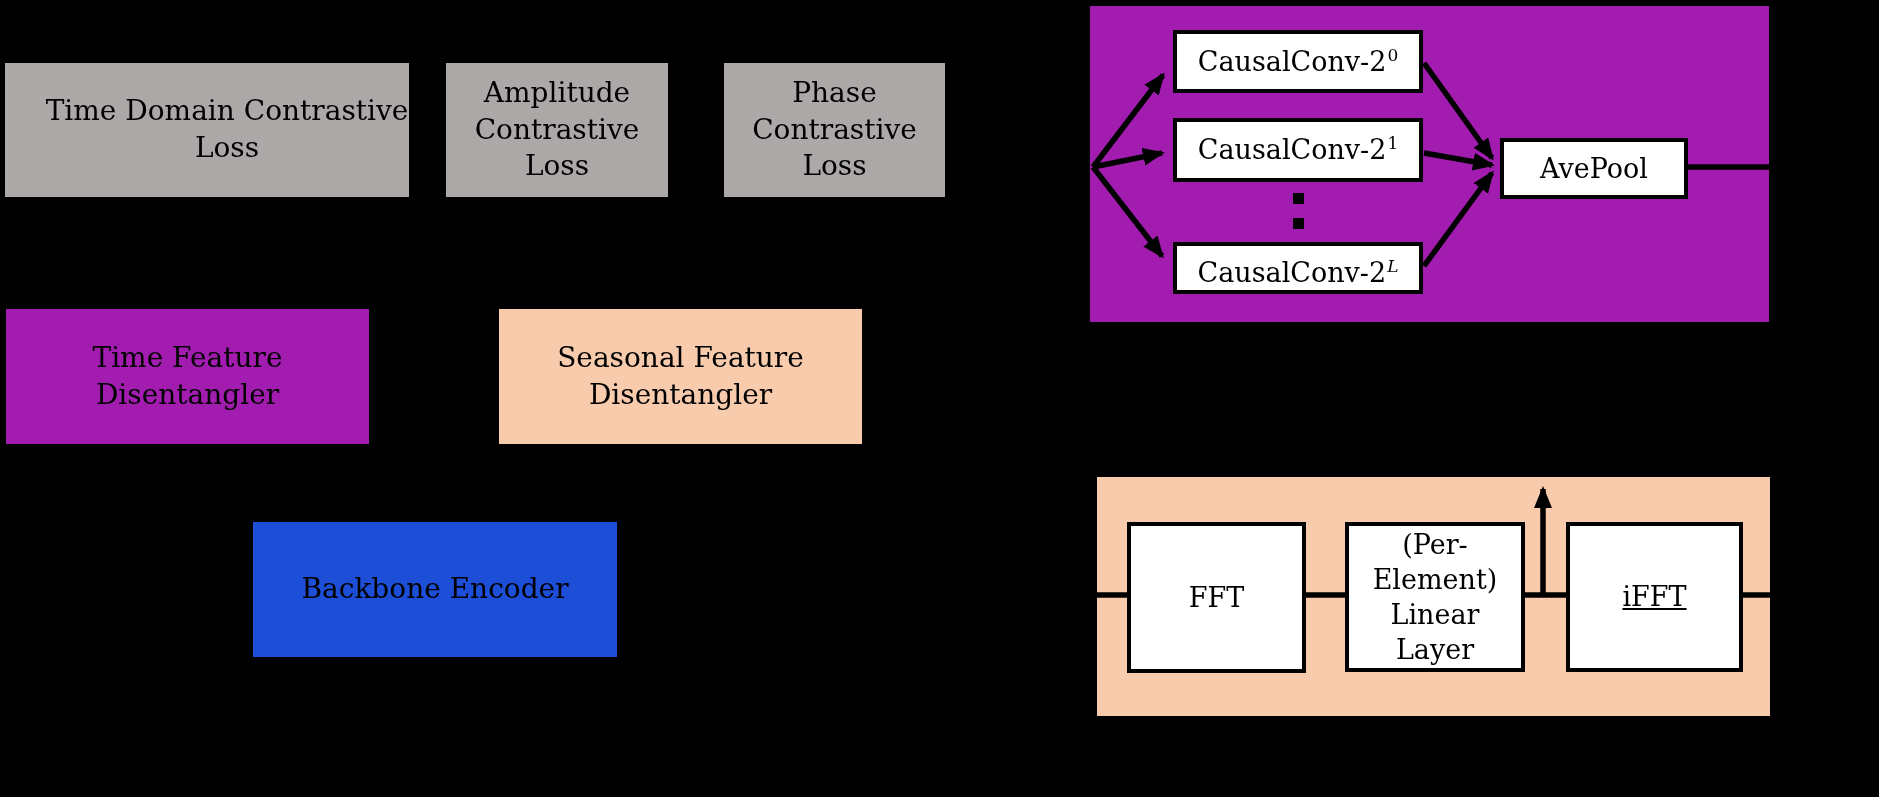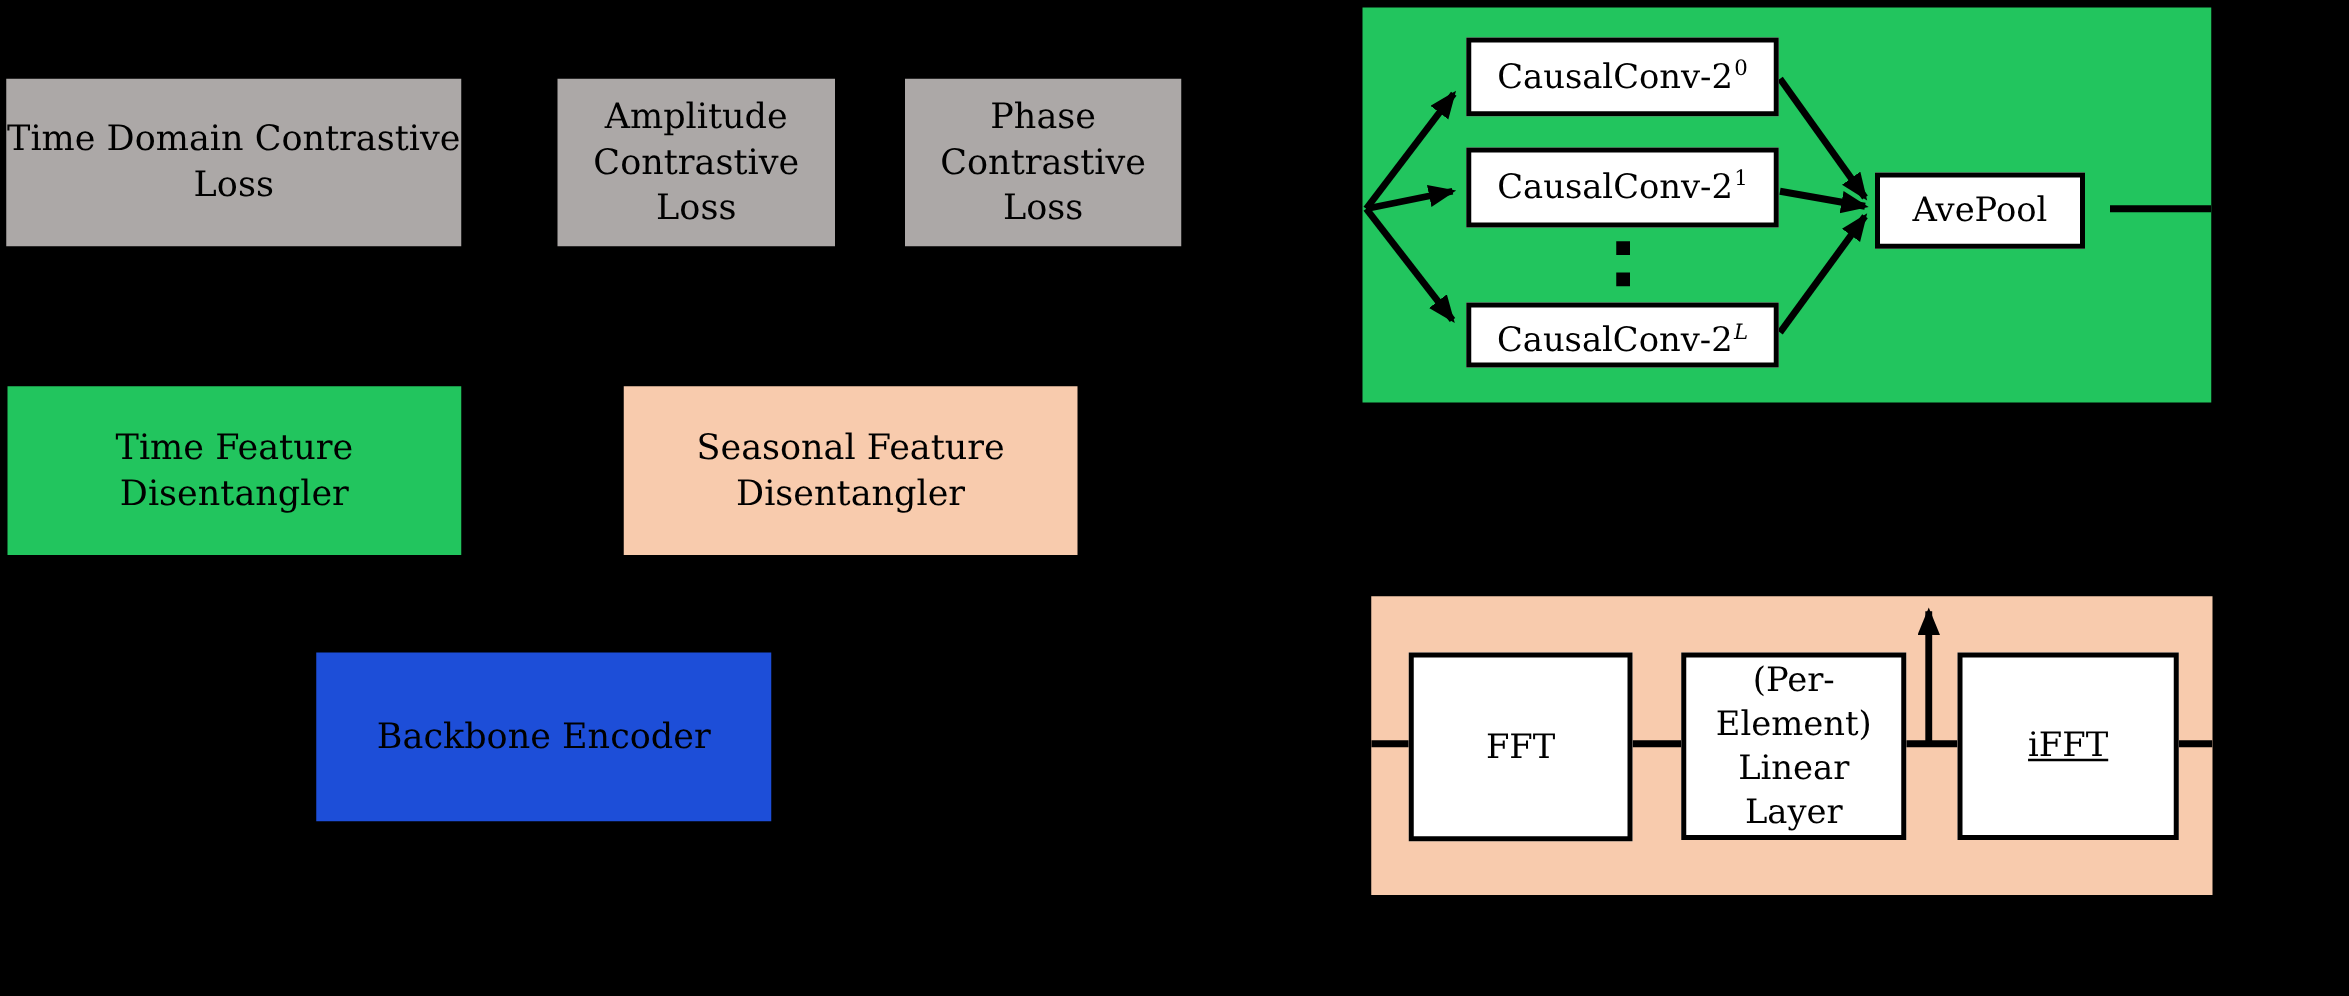--- a/index.html
+++ b/index.html
@@ -5,42 +5,42 @@
   html,body{margin:0;padding:0;background:#000;}
   #canvas{
     position:relative;width:1879px;height:797px;background:#000000;
     font-family:"DejaVu Serif","Liberation Serif",serif;color:#000;overflow:hidden;
   }
   .cbox{
     position:absolute;display:flex;align-items:center;justify-content:center;
     text-align:center;font-size:28px;line-height:1.32;white-space:pre-line;
   }
   .gray{background:#aca8a7;}
-  .green{background:#22c55e;}
+  .green{background:#a21caf;}
   .orange{background:#f8cbad;}
   .blue{background:#1d4ed8;}
   .panel{position:absolute;}
   .wbox{
     position:absolute;background:#ffffff;border:4px solid #000;box-sizing:border-box;
     display:flex;align-items:center;justify-content:center;text-align:center;
     font-size:27px;line-height:1.3;white-space:pre-line;
   }
   .sup{font-size:17px;position:relative;top:-10px;margin-left:1px;}
   .sup.it{font-style:italic;}
   svg.overlay{position:absolute;left:0;top:0;display:block;}
   svg.overlay line{stroke:#000;stroke-width:5.5;}
   .dotcol{position:absolute;left:203px;top:187px;width:11px;}
   .dot{width:11px;height:11px;background:#000;margin-bottom:14px;}
 </style>
 </head>
 <body>
 
 <div id="canvas">
 
-  <div class="cbox gray" style="left:5px;top:63px;width:364px;height:134px;">
+  <div class="cbox gray" style="left:5px;top:63px;width:364px;height:134px;padding-left:40px;">
     <span>Time Domain Contrastive
 Loss</span>
   </div>
   <div class="cbox gray" style="left:446px;top:63px;width:222px;height:134px;">
     <span>Amplitude
 Contrastive
 Loss</span>
   </div>
   <div class="cbox gray" style="left:700px;top:63px;width:221px;height:134px;margin-left:24px;">
     <span>Phase
@@ -87,21 +87,21 @@
 
     <div class="dotcol">
       <div class="dot"></div>
       <div class="dot"></div>
     </div>
 
     <div class="wbox" style="left:83px;top:236px;width:250px;height:52px;align-items:flex-end;">
       <span><span>CausalConv-2</span><span class="sup it">L</span></span>
     </div>
 
-    <div class="wbox" style="left:410px;top:132px;width:168px;height:61px;">
+    <div class="wbox" style="left:410px;top:132px;width:188px;height:61px;">
       <span>AvePool</span>
     </div>
   </div>
 
   <div class="panel orange" style="left:1097px;top:477px;width:673px;height:239px;">
 
     <svg class="overlay" width="673" height="239" viewBox="0 0 673 239">
       <line x1="0" y1="118" x2="30" y2="118"></line>
       <line x1="209" y1="118" x2="248" y2="118"></line>
       <line x1="428" y1="118" x2="469" y2="118"></line>

